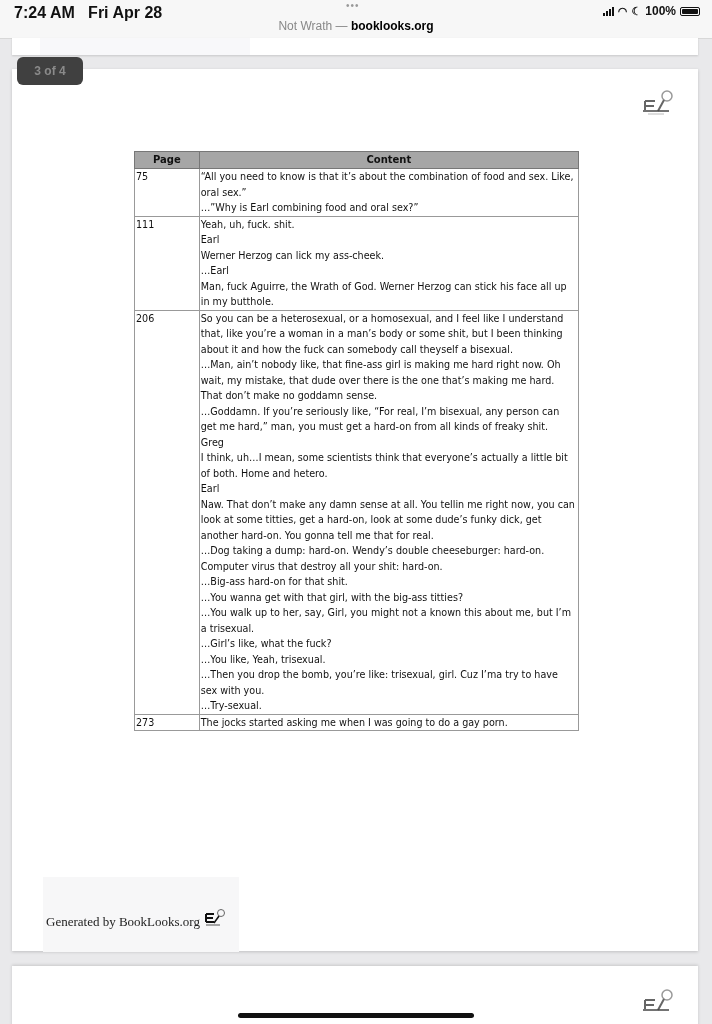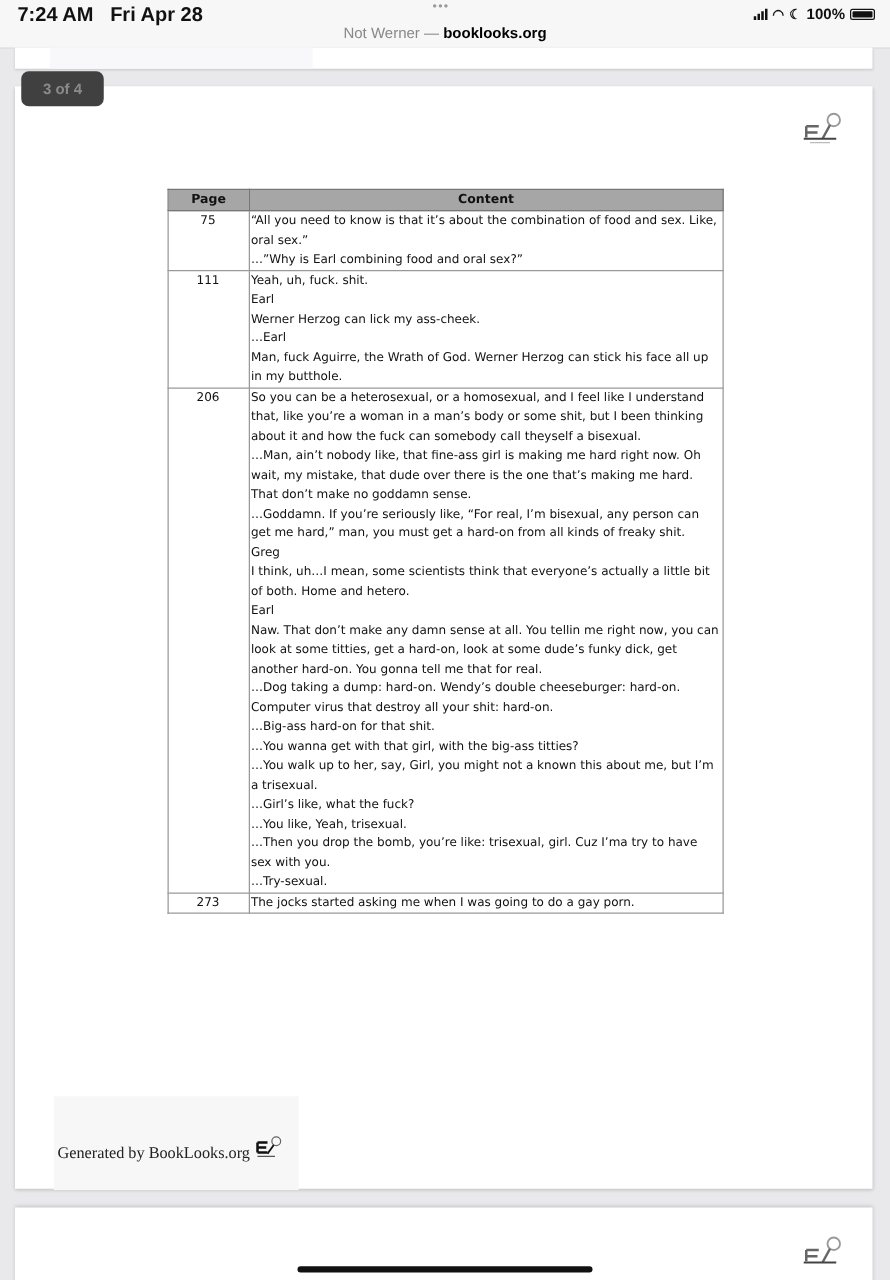--- a/index.html
+++ b/index.html
@@ -41,21 +41,21 @@
 
   table.quotes {
     position:absolute; left:134px; top:151px; width:445px;
     border-collapse:collapse; font-family:"DejaVu Sans", sans-serif; font-size:9.6px; color:#111;
     line-height:15.5px;
   }
   table.quotes th {
     background:#a6a6a6; border:1px solid #777; font-weight:bold; font-size:10px; padding:0 18px; height:16px;
   }
   table.quotes td { border:1px solid #999; vertical-align:top; padding:0 1px; }
-  table.quotes td.pg { text-align:center; width:24px; padding-right:2px; }
+  table.quotes td.pg { text-align:left; width:24px; padding-right:2px; }
   table.quotes td.ct { border-left:1px solid #a16207; }
   .ln { display:block; white-space:normal; }
 
   .footer-box {
     position:absolute; left:43px; top:877px; width:196px; height:75px; background:#f7f7f8;
   }
   .footer-text {
     position:absolute; left:46px; top:914px; font-family:"Liberation Serif", serif; font-size:13px; color:#222;
   }
   .footer-logo { position:absolute; left:204px; top:908px; width:22px; height:20px; }
@@ -68,21 +68,21 @@
     position:absolute; left:238px; top:1013px; width:236px; height:5px; border-radius:3px; background:#111;
   }
 </style>
 </head>
 <body>
 
 <div class="statusbar">
   <span class="sb-time"><span>7:24 AM</span>&nbsp;&nbsp;&nbsp;<span>Fri Apr 28</span></span>
   <span class="sb-dots">•••</span>
   <div class="sb-url">
-    <span>Not Werner — </span><b>booklooks.org</b>
+    <span>Not Wrath — </span><b>booklooks.org</b>
   </div>
   <div class="sb-right">
     <span class="bars">
         <i style="height:3px"></i>
         <i style="height:5px"></i>
         <i style="height:7px"></i>
         <i style="height:9px"></i>
       </span>
     <span style="font-size:11px">◠</span>
     <span style="font-size:11px">☾</span>

